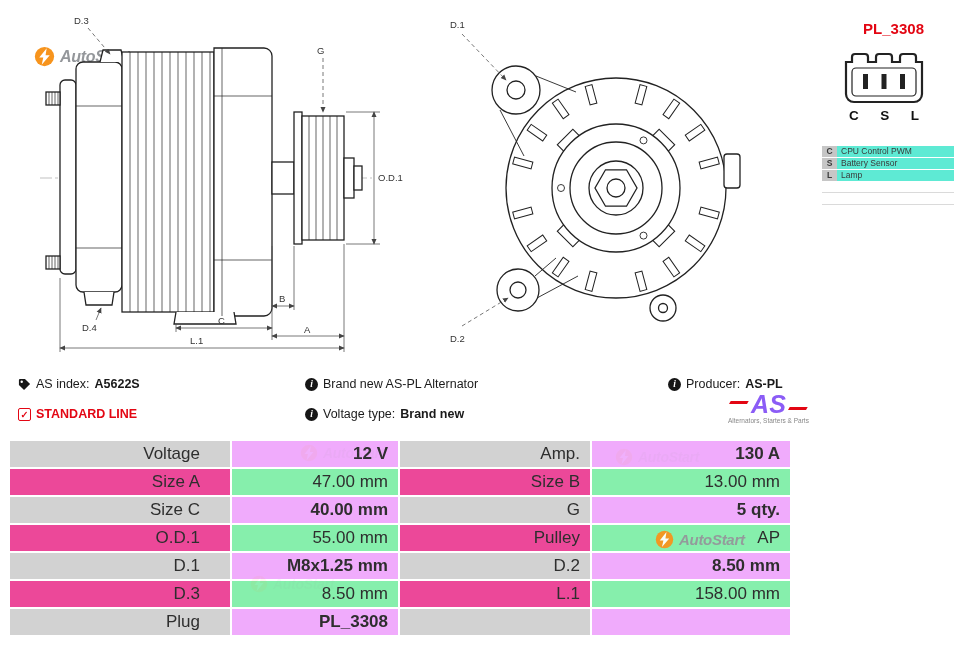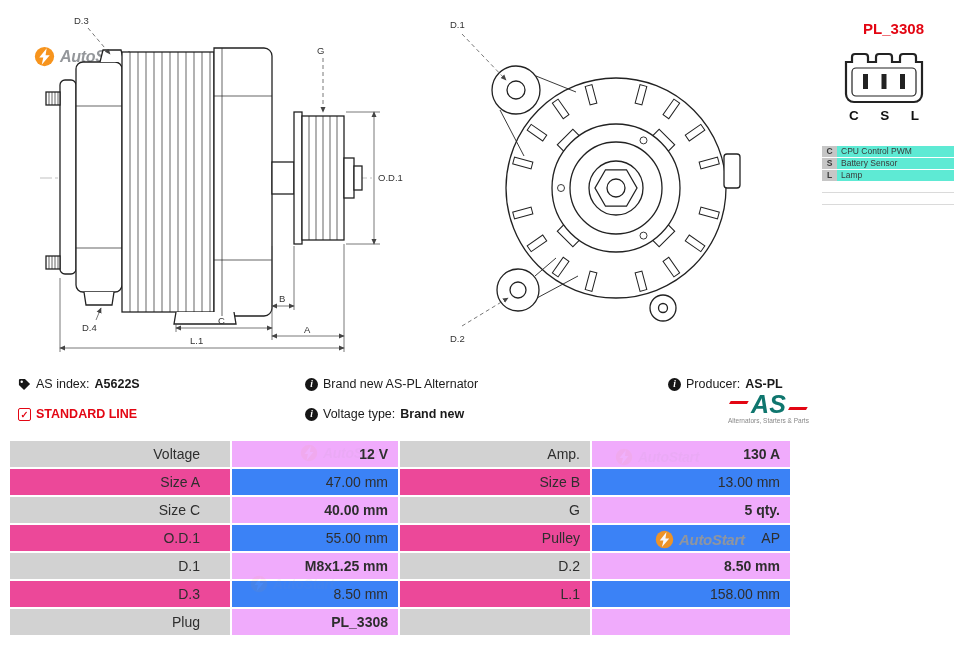--- a/index.html
+++ b/index.html
@@ -49,37 +49,37 @@
                font-size:9.5px; font-weight:bold; font-style:italic;
                font-family:"Liberation Serif", serif; flex:0 0 auto; }
   .check-icon { width:13px; height:13px; border:1.5px solid #e30613; color:#e30613;
                 display:inline-flex; align-items:center; justify-content:center;
                 font-size:9.5px; font-weight:bold; border-radius:2px; flex:0 0 auto; }
   .std-line { color:#e30613; font-weight:bold; }
   .tag-svg { width:13px; height:13px; flex:0 0 auto; }
 
   .aspl-logo { position:absolute; left:728px; top:392px; text-align:center; }
   .aspl-top { position:relative; display:inline-block; padding:0 4px; }
-  .aspl-as { font-size:25px; line-height:25px; font-weight:bold; font-style:italic; color:#0f766e; }
+  .aspl-as { font-size:25px; line-height:25px; font-weight:bold; font-style:italic; color:#8b5cf6; }
   .aspl-top::before { content:""; position:absolute; left:-17px; top:9px; width:18px; height:2.5px;
                       background:#e30613; transform:skewX(-30deg); }
   .aspl-top::after  { content:""; position:absolute; right:-17px; top:15px; width:18px; height:2.5px;
                       background:#e30613; transform:skewX(-30deg); }
   .aspl-sub { font-size:6.5px; color:#888; white-space:nowrap; }
 
   
   .spec-table { position:absolute; left:10px; top:441px; display:grid;
                 grid-template-columns:220px 166px 190px 198px; grid-auto-rows:26px; gap:2px;
-                font-size:14px; color:#2e2e2e; }
+                font-size:17px; color:#2e2e2e; }
   .cell { display:flex; align-items:center; justify-content:flex-end; padding-right:10px; }
   .cell.lab1 { padding-right:30px; }
   .rA.lab { background:#d2d2d2; }
   .rA.val { background:#f0abfc;font-weight:bold; }
   .rB.lab { background:#ec4899; }
-  .rB.val { background:#3b82f6; }
+  .rB.val { background:#86efac; }
 </style>
 </head>
 <body>
 
 <svg width="0" height="0" style="position:absolute" aria-hidden="true">
   <symbol id="as-gear" viewBox="0 0 24 24">
     <circle cx="12" cy="12" r="11" fill="#f7941d"></circle>
     <polygon points="14.5,2.5 6,13.2 10.6,13.2 8.8,21.5 18,10.6 13.2,10.6" fill="#fff"></polygon>
   </symbol>
 </svg>

